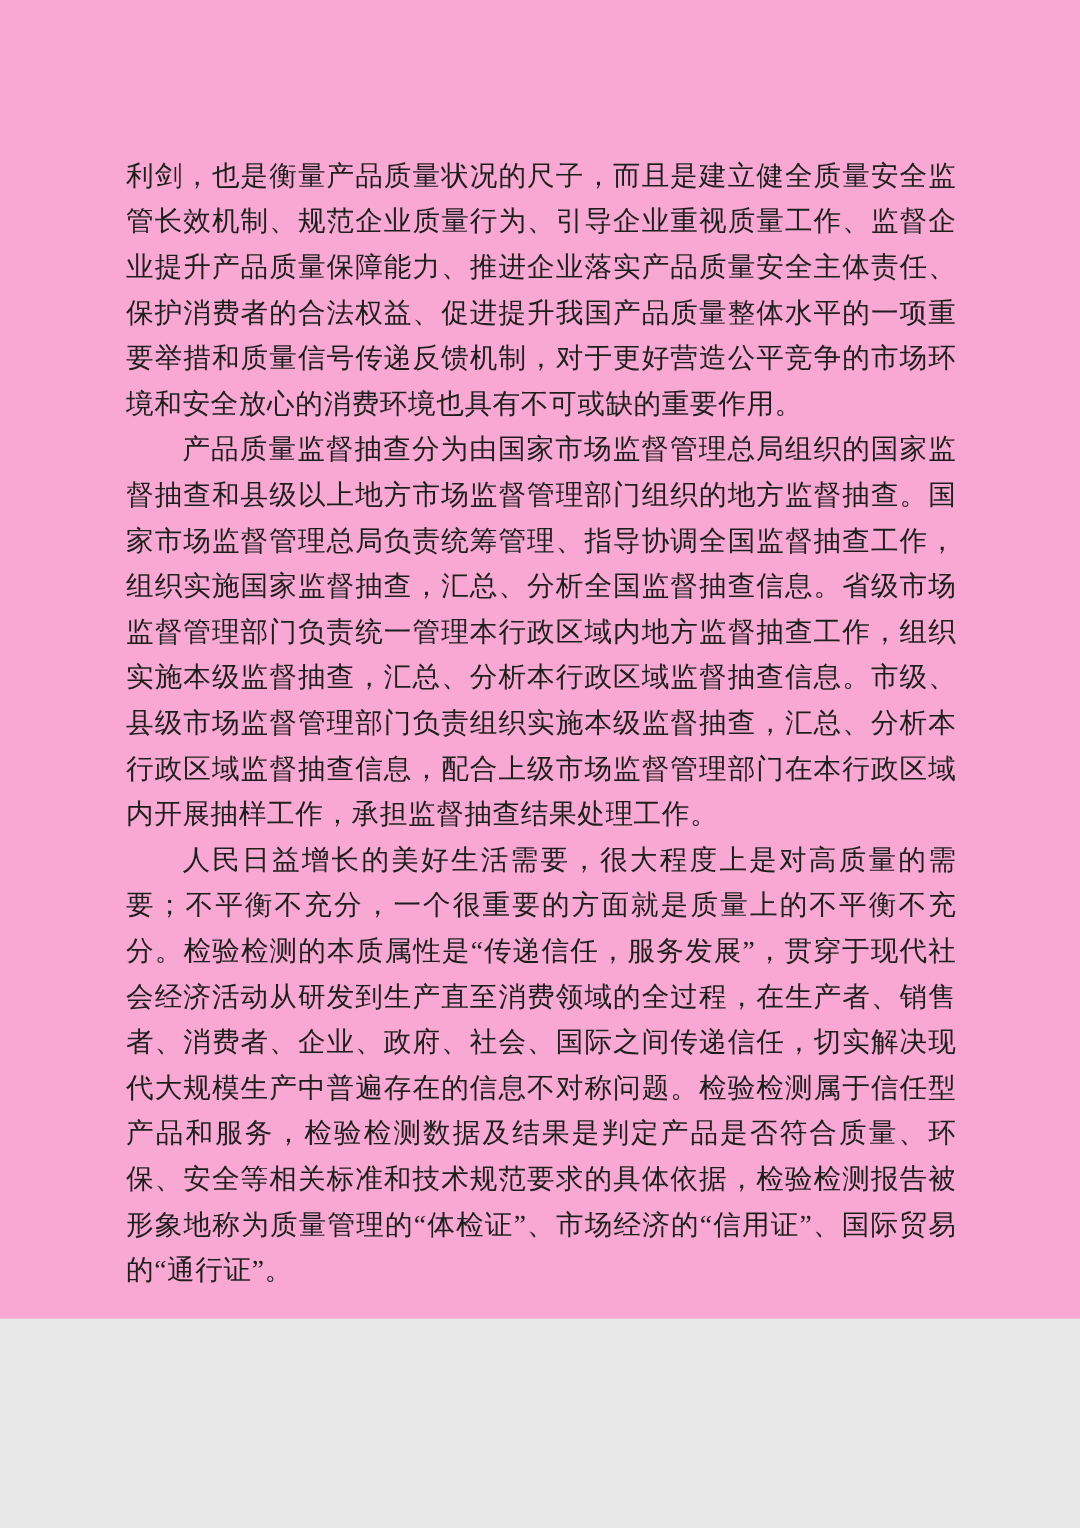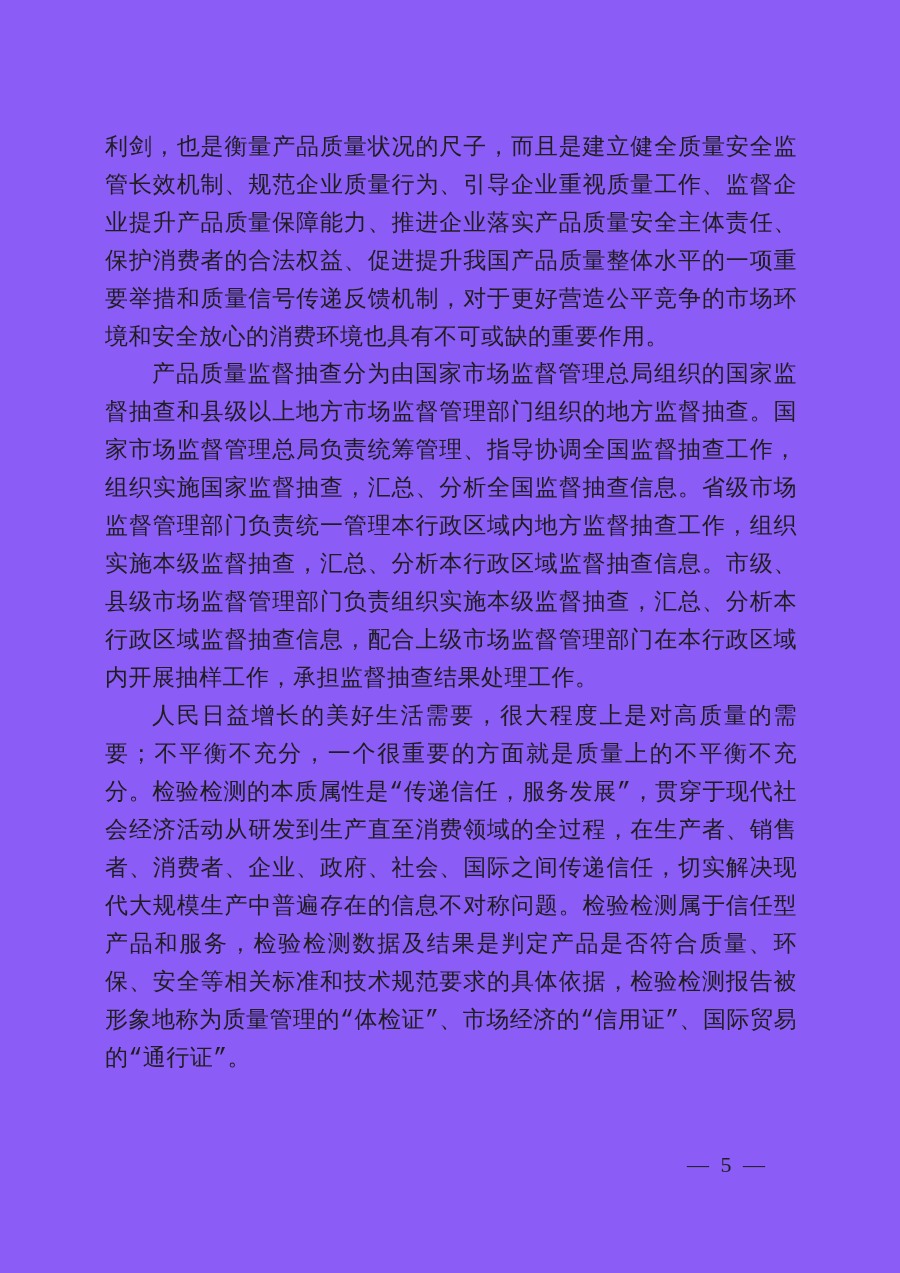--- a/index.html
+++ b/index.html
@@ -3,44 +3,43 @@
 <meta charset="utf-8">
 <style>
   html, body {
     margin: 0;
     padding: 0;
     background: #e8e8e8;
   }
   .page {
     position: relative;
     width: 900px;
-    height: 1273px;
+    height: 1099px;
     margin: 0 auto;
-    background: #8b5cf6;
+    background: #f9a8d4;
     overflow: hidden;
     font-family: "Liberation Serif", "DejaVu Serif", serif;
   }
   .text-block {
     position: absolute;
     left: 105px;
     top: 128px;
     width: 692px;
     font-size: 23px;
     line-height: 38px;
     text-align: justify;
     color: #1e1e1e;
     letter-spacing: 0.5px;
   }
   .text-block p {
     margin: 0;
     padding: 0;
   }
   .text-block p.indented {
     text-indent: 47px;
-    font-family: Liberation Mono, monospace;
   }
   .page-number {
     position: absolute;
     top: 1150px;
     right: 132px;
     font-size: 22px;
     line-height: 30px;
     color: #1e1e1e;
     letter-spacing: 3px;
     white-space: nowrap;

